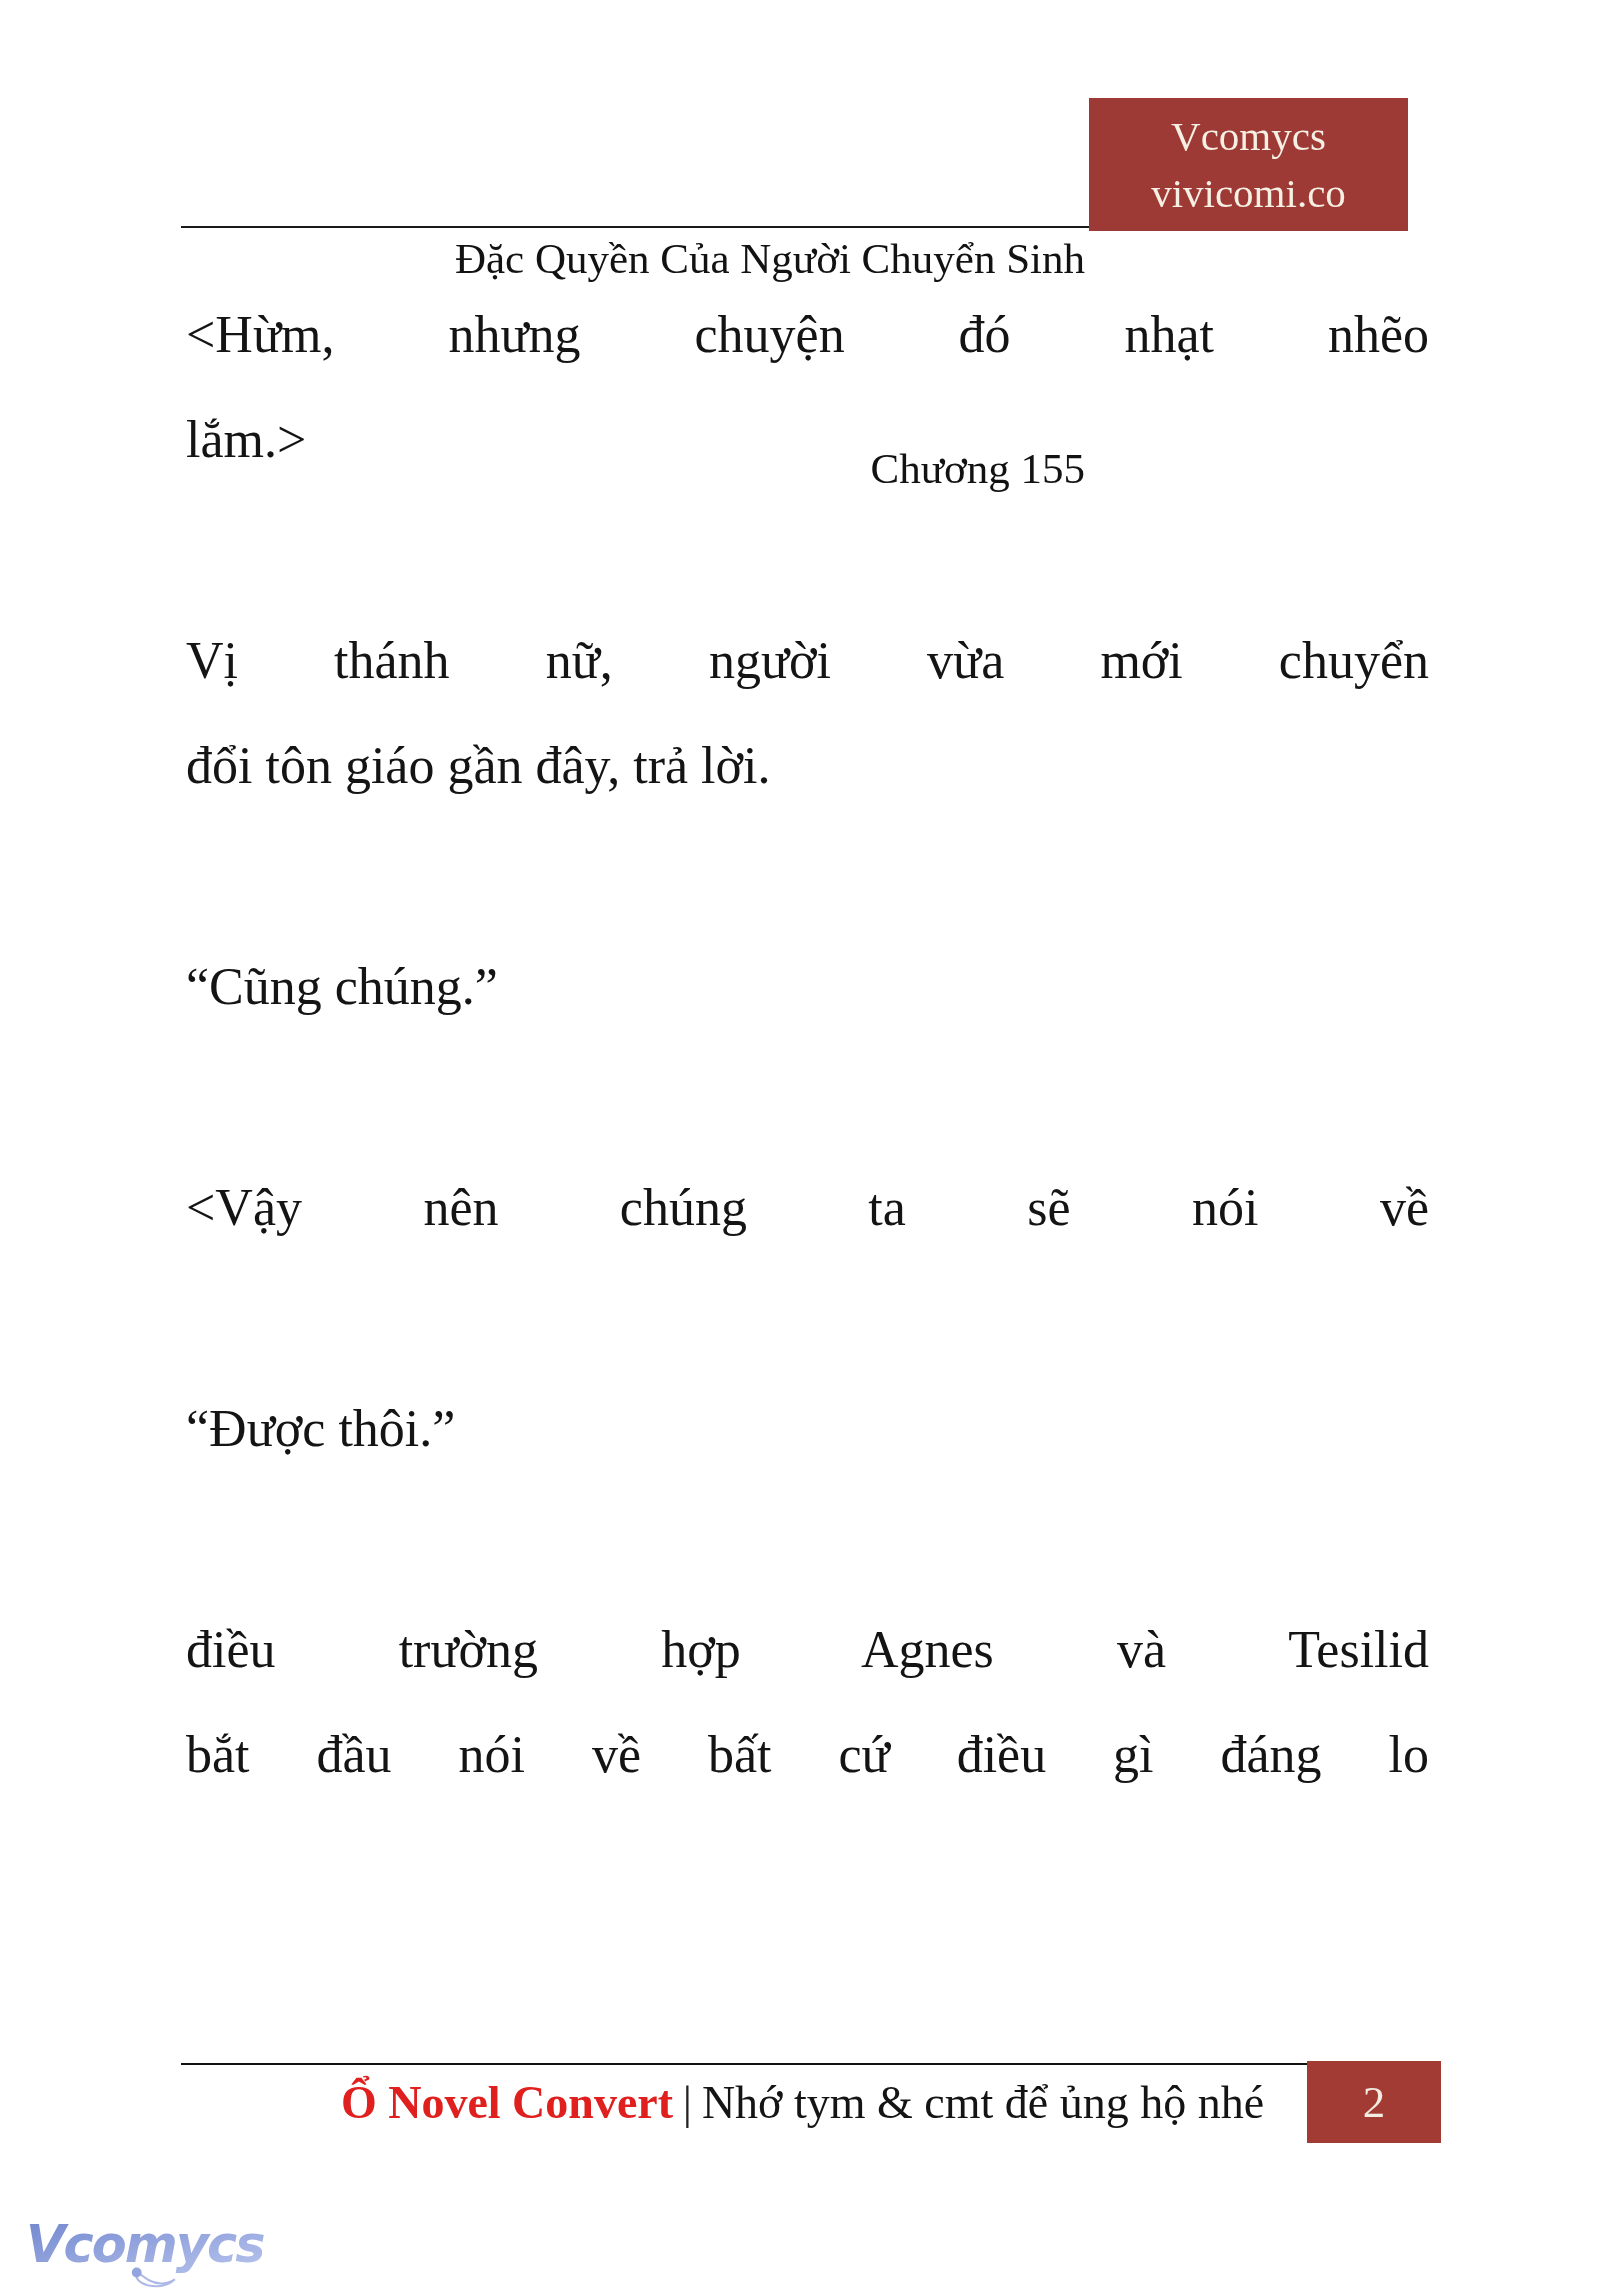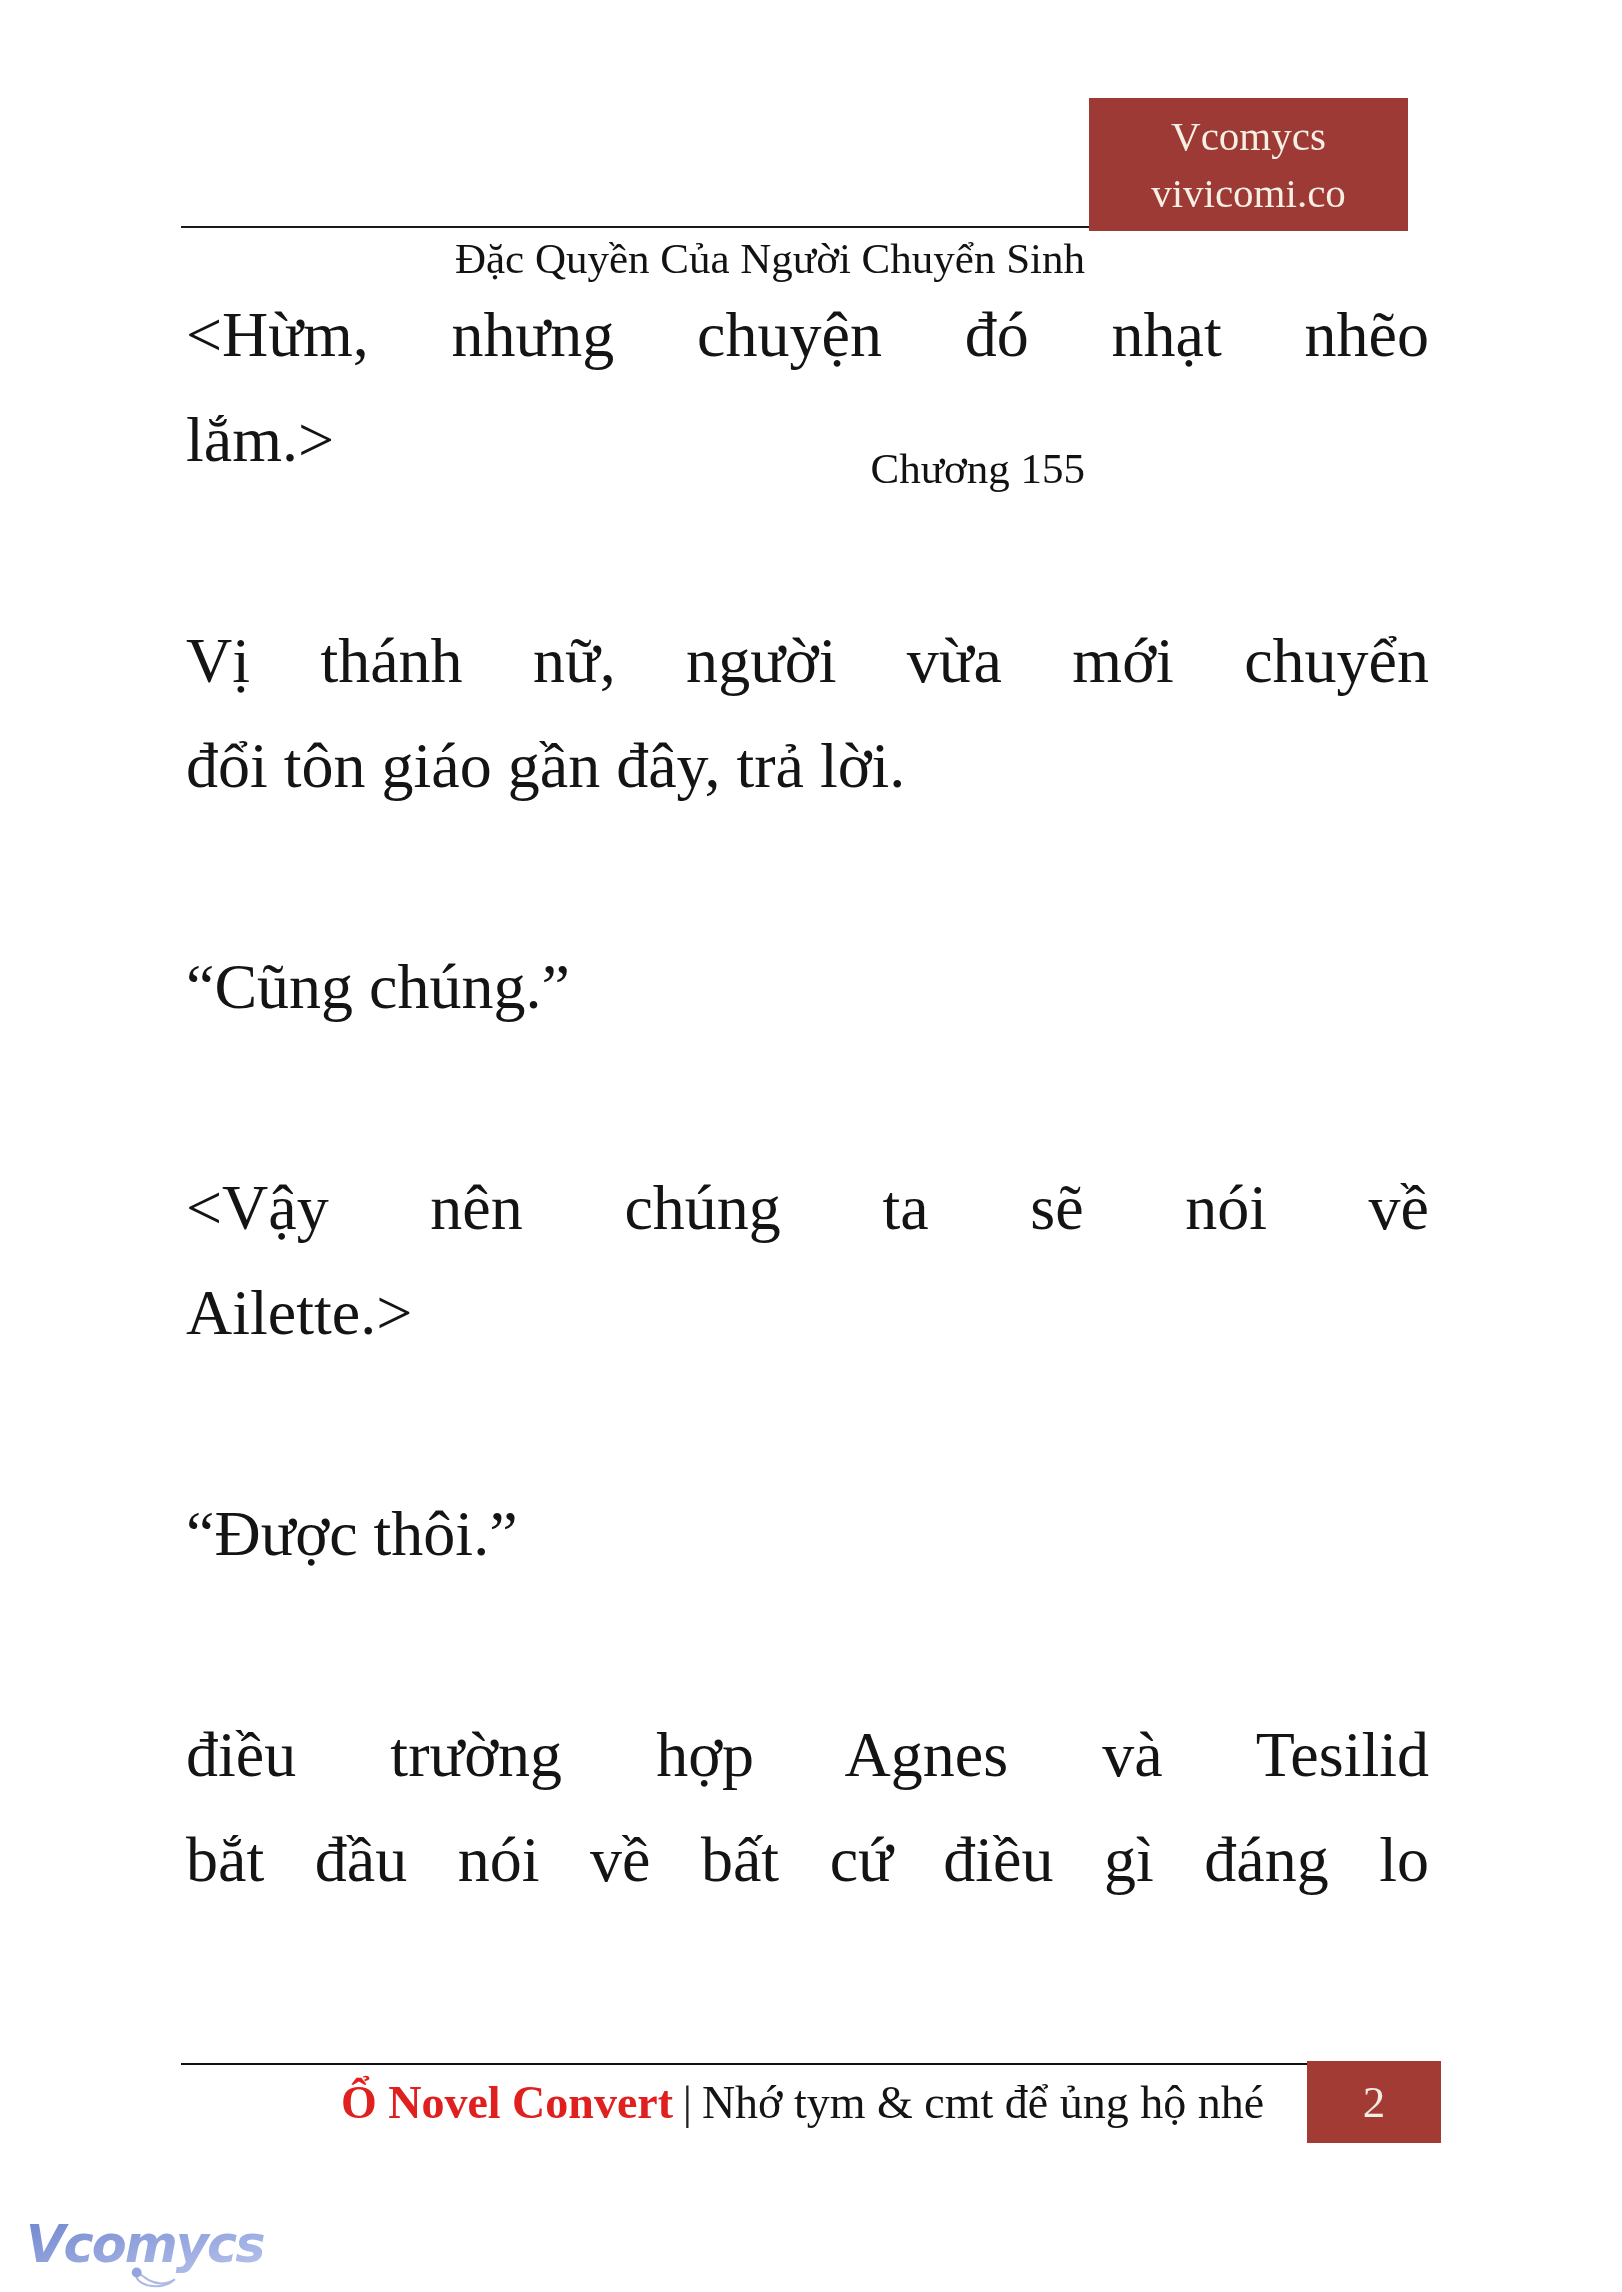--- a/index.html
+++ b/index.html
@@ -20,21 +20,21 @@
   }
   .publisher-badge{
     position:absolute;left:1089px;top:98px;width:319px;height:133px;
     background:#9d3a35;color:#f6efe4;text-align:center;
     font-size:41px;line-height:57px;
     display:flex;flex-direction:column;justify-content:center;
   }
   
   .body-text{
     position:absolute;left:186px;top:282px;width:1243px;
-    color:#141414;font-size:64px;line-height:105px;
+    color:#141414;font-size:52px;line-height:105px;
   }
   .para{margin:0 0 116px 0;}
   .line{white-space:nowrap;}
   .line.j{white-space:normal;text-align:justify;text-align-last:justify;}
   
   .footer-rule{
     position:absolute;left:181px;top:2063px;width:1259px;height:2px;
     background:#111111;
   }
   .footer-text{
@@ -75,21 +75,20 @@
     </div>
     <div class="para">
       <div class="line j">Vị thánh nữ, người vừa mới chuyển</div>
       <div class="line">đổi tôn giáo gần đây, trả lời.</div>
     </div>
     <div class="para">
       <div class="line">“Cũng chúng.”</div>
     </div>
     <div class="para">
       <div class="line j">&lt;Vậy nên chúng ta sẽ nói về</div>
-      <div class="line">Ailette.&gt;</div>
     </div>
     <div class="para">
       <div class="line">“Được thôi.”</div>
     </div>
     <div class="para">
       <div class="line j">điều trường hợp Agnes và Tesilid</div>
       <div class="line j">bắt đầu nói về bất cứ điều gì đáng lo</div>
     </div>
   </div>
 

